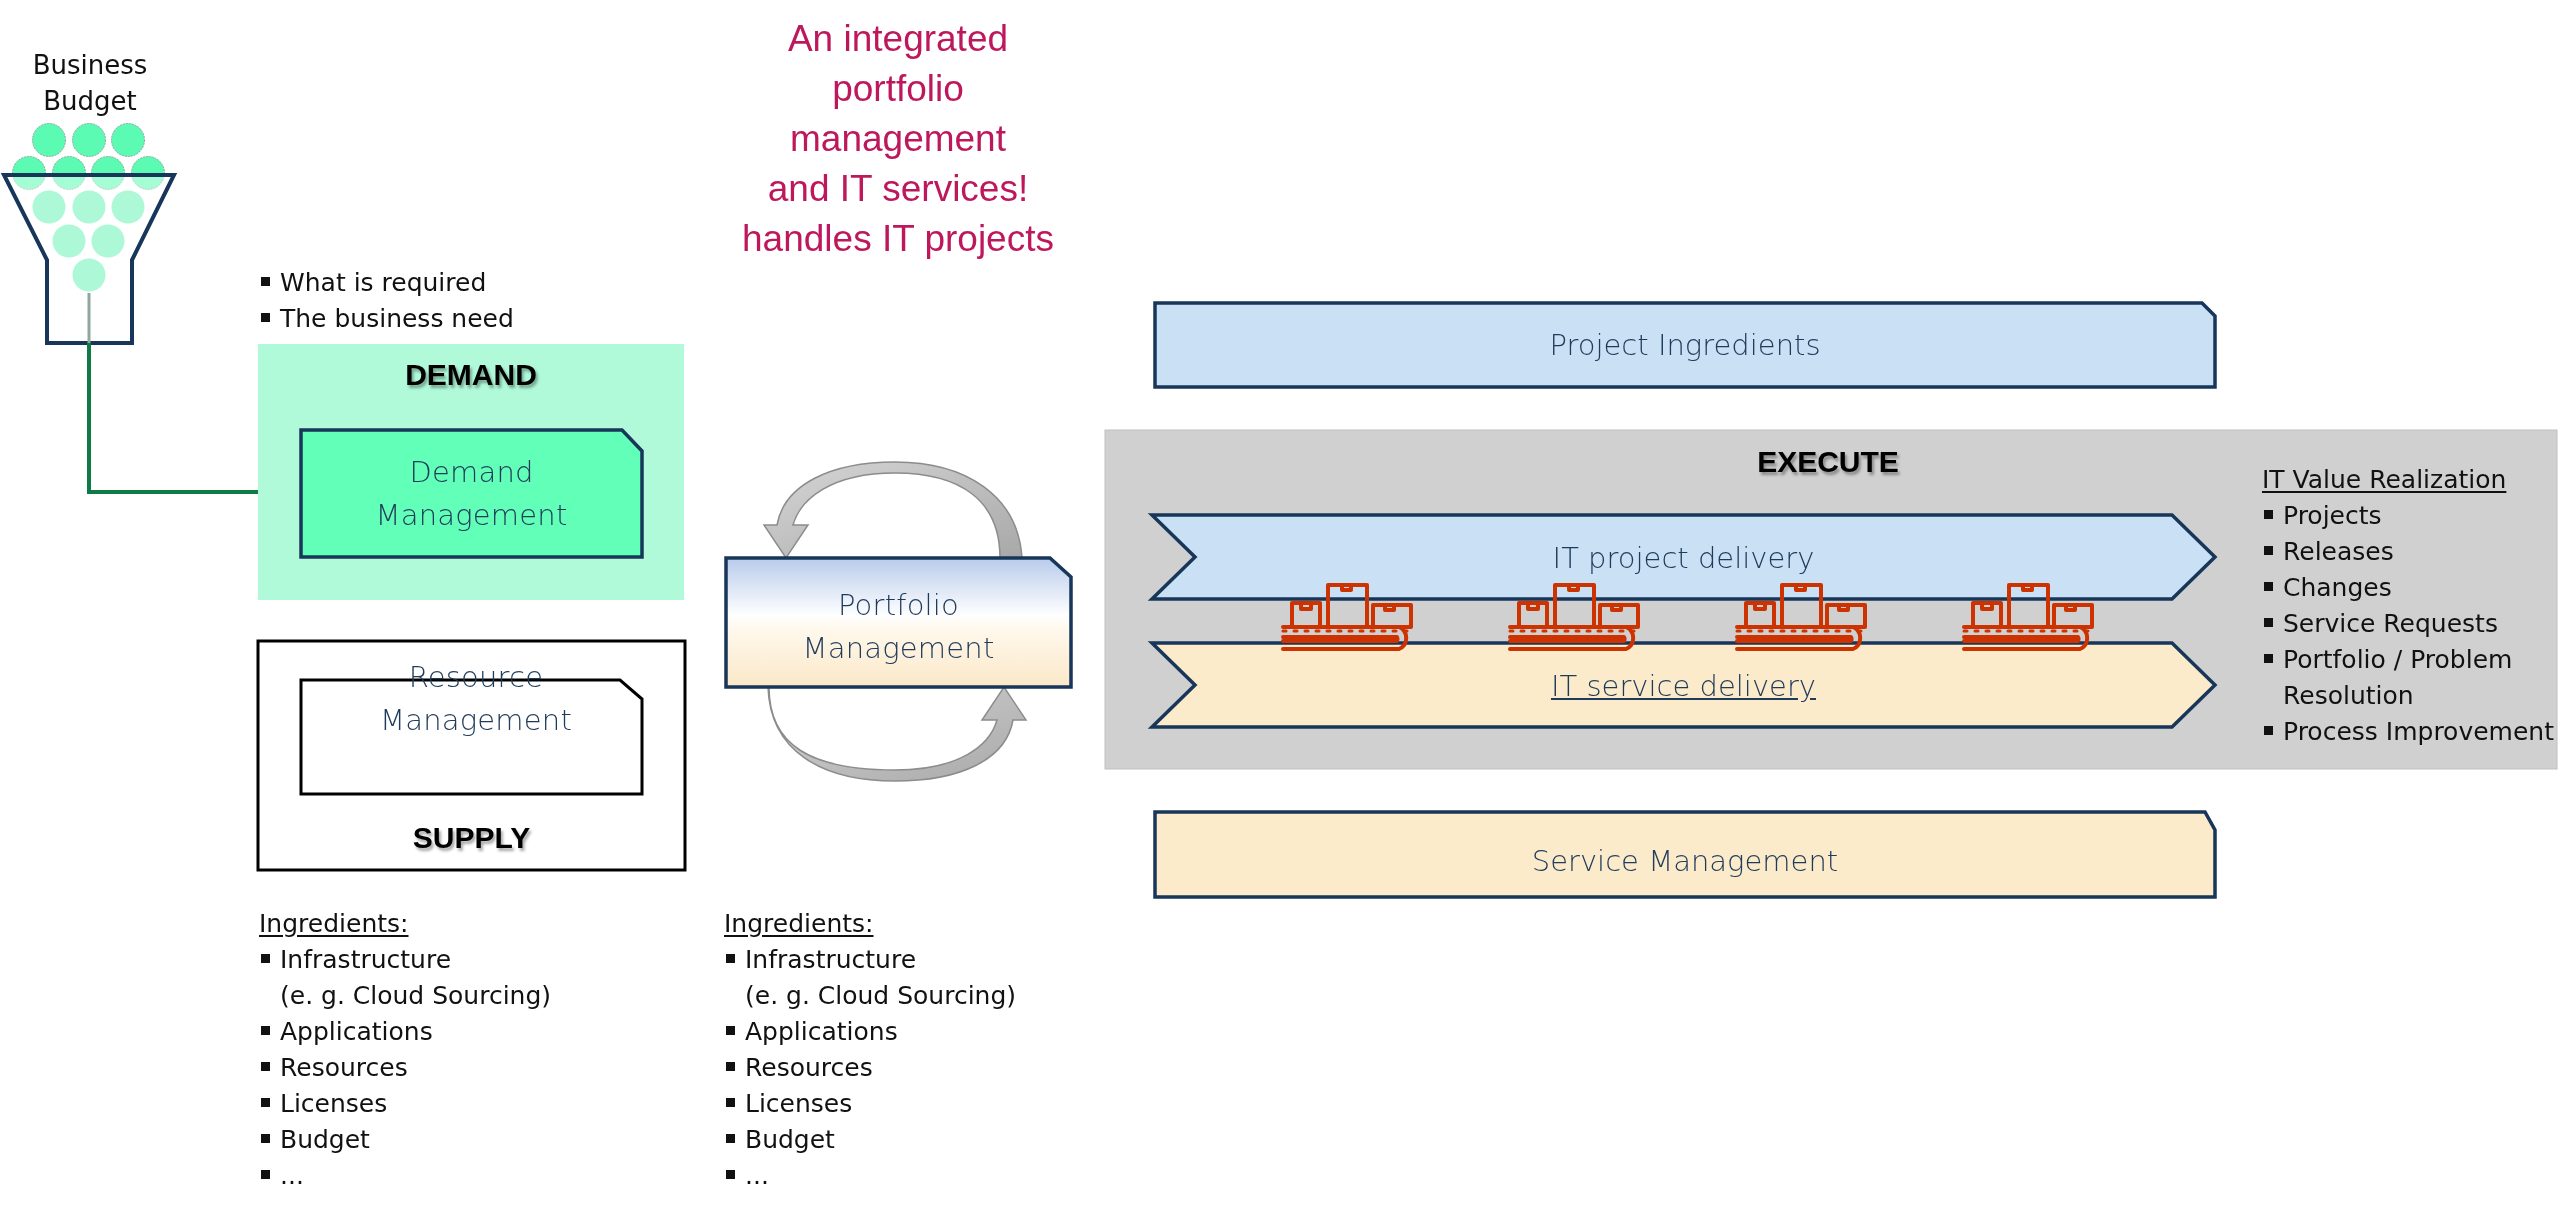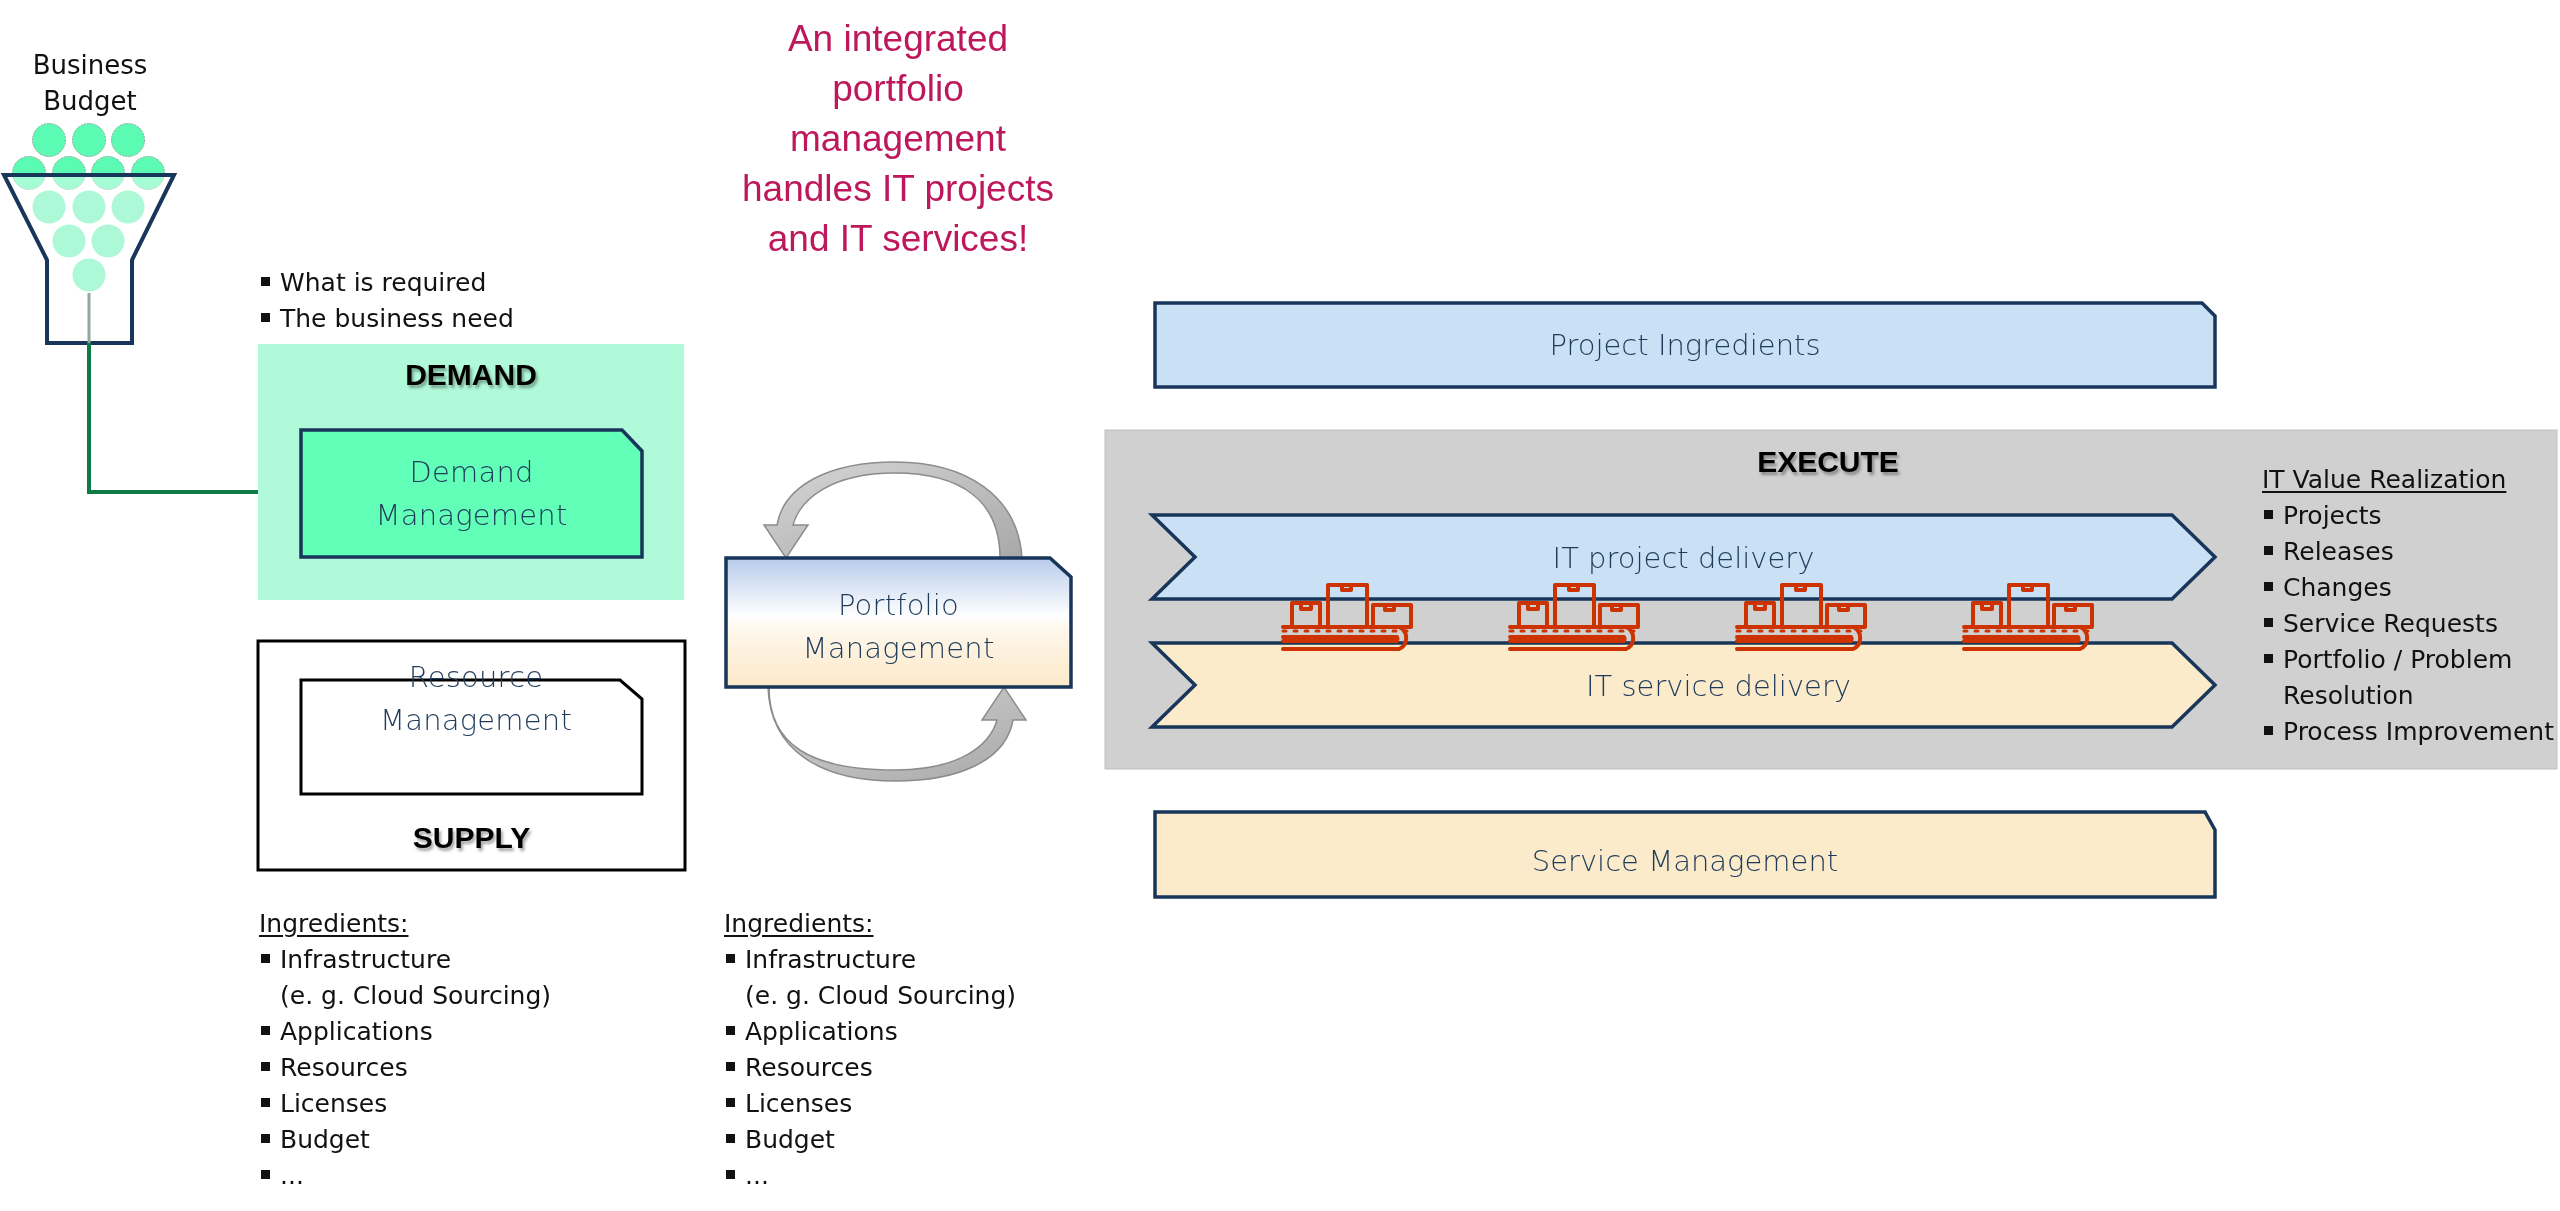--- a/index.html
+++ b/index.html
@@ -115,22 +115,22 @@
 
 <div class="abs business-needs center-text" style="left:20px; top:11px; width:140px;">
   <div>Business</div>
   <div>Budget</div>
 </div>
 
 <div class="abs orange-title center-text" style="left:698px; top:14px; width:400px;">
   <div>An integrated</div>
   <div>portfolio</div>
   <div>management</div>
+  <div>and IT services!</div>
   <div>handles IT projects</div>
-  <div>and IT services!</div>
 </div>
 
 <div class="abs list" style="left:259px; top:265px;">
   <div class="li"><span class="bullet"></span><span>What is required</span></div>
   <div class="li"><span class="bullet"></span><span>The business need</span></div>
 </div>
 
 <div class="abs heading center-text" style="left:258px; top:358px; width:426px;">DEMAND</div>
 
 <div class="abs label-lg center-text txt-navy" style="left:301px; top:451px; width:341px;">
@@ -168,21 +168,21 @@
   <div class="li"><span class="bullet"></span><span>Licenses</span></div>
   <div class="li"><span class="bullet"></span><span>Budget</span></div>
   <div class="li"><span class="bullet"></span><span>...</span></div>
 </div>
 
 <div class="abs label-md center-text txt-navy" style="left:1155px; top:327px; width:1060px;">Project Ingredients</div>
 
 <div class="abs heading center-text" style="left:1665px; top:445px; width:326px;">EXECUTE</div>
 
 <div class="abs label-md center-text txt-navy" style="left:1195px; top:540px; width:977px;">IT project delivery</div>
-<div class="abs label-md center-text txt-navy" style="left:1230px; top:668px; width:977px;">IT service delivery</div>
+<div class="abs label-md center-text txt-navy" style="left:1195px; top:668px; width:977px;text-decoration:underline;">IT service delivery</div>
 
 <div class="abs label-md center-text txt-navy" style="left:1155px; top:843px; width:1060px;">Service Management</div>
 
 <div class="abs list" style="left:2262px; top:462px;">
   <div class="hdr">IT Value Realization</div>
   <div class="li"><span class="bullet"></span><span>Projects</span></div>
   <div class="li"><span class="bullet"></span><span>Releases</span></div>
   <div class="li"><span class="bullet"></span><span>Changes</span></div>
   <div class="li"><span class="bullet"></span><span>Service Requests</span></div>
   <div class="li"><span class="bullet"></span><span>Portfolio / Problem</span><br><span>Resolution</span></div>

